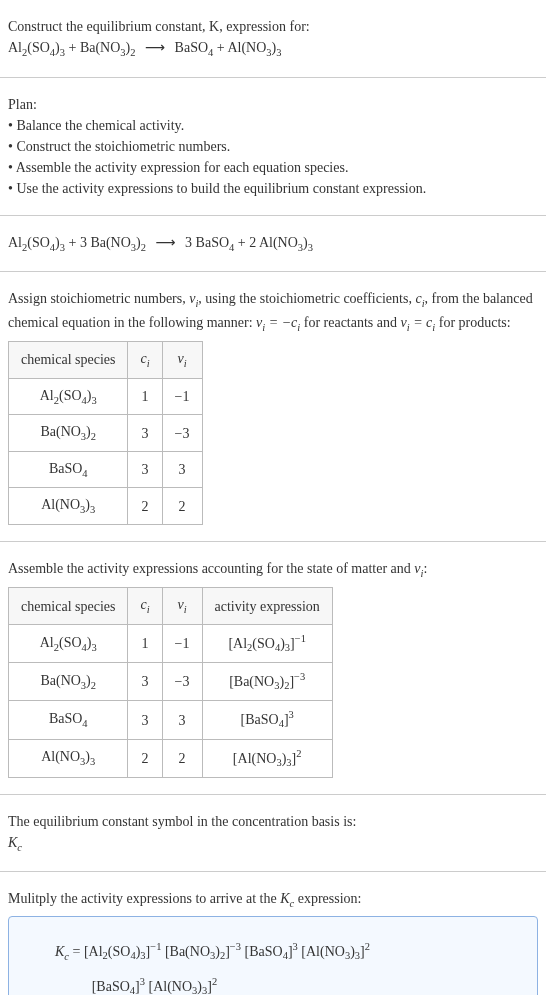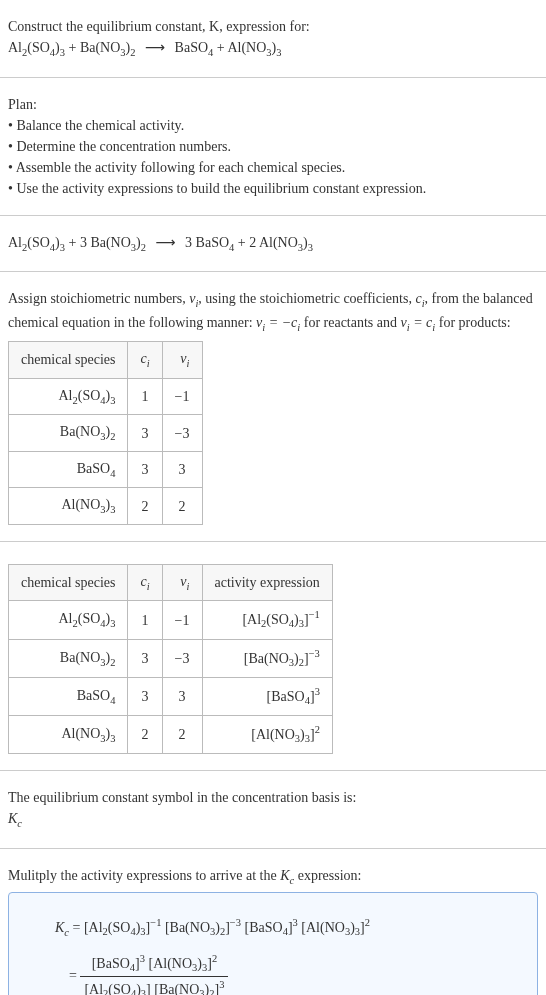--- a/index.html
+++ b/index.html
@@ -36,21 +36,21 @@
     .arrow {
       margin: 0 6px;
     }
     table {
       border-collapse: collapse;
       margin-top: 6px;
     }
     th, td {
       border: 1px solid #bbb;
       padding: 6px 12px;
-      text-align: right;
+      text-align: center;
       font-weight: normal;
     }
     th {
       background: #f7f7f7;
     }
     td.center {
       text-align: center;
     }
     .answer-box {
       border: 1px solid #8db2e3;
@@ -88,22 +88,22 @@
     <span>Construct the equilibrium constant, K, expression for:</span>
   </div>
   <div>
     Al<sub>2</sub>(SO<sub>4</sub>)<sub>3</sub> + Ba(NO<sub>3</sub>)<sub>2</sub> <span class="arrow">⟶</span> BaSO<sub>4</sub> + Al(NO<sub>3</sub>)<sub>3</sub>
   </div>
 </div>
 
 <div class="section">
   <div>Plan:</div>
   <div>• <span>Balance the chemical activity.</span></div>
-  <div>• <span>Determine the concentration numbers.</span></div>
-  <div>• <span>Assemble the activity following for each chemical species.</span></div>
+  <div>• <span>Construct the stoichiometric numbers.</span></div>
+  <div>• <span>Assemble the activity expression for each equation species.</span></div>
   <div>• <span>Use the activity expressions to build the equilibrium constant expression.</span></div>
 </div>
 
 <div class="section">
   <div>
     Al<sub>2</sub>(SO<sub>4</sub>)<sub>3</sub> + 3 Ba(NO<sub>3</sub>)<sub>2</sub> <span class="arrow">⟶</span> 3 BaSO<sub>4</sub> + 2 Al(NO<sub>3</sub>)<sub>3</sub>
   </div>
 </div>
 
 <div class="section">
@@ -135,20 +135,23 @@
     <tr>
       <td>Al(NO<sub>3</sub>)<sub>3</sub></td>
       <td class="center">2</td>
       <td class="center">2</td>
     </tr>
   </tbody>
     </table>
 </div>
 
 <div class="section">
+  <div>
+    Assemble the activity expressions accounting for the state of matter and <span class="italic">ν<sub>i</sub></span>:
+  </div>
   <table>
     <tbody>
         <tr>
       <th>chemical species</th>
       <th><span class="italic">c<sub>i</sub></span></th>
       <th><span class="italic">ν<sub>i</sub></span></th>
       <th>activity expression</th>
     </tr>
     <tr>
       <td>Al<sub>2</sub>(SO<sub>4</sub>)<sub>3</sub></td>

